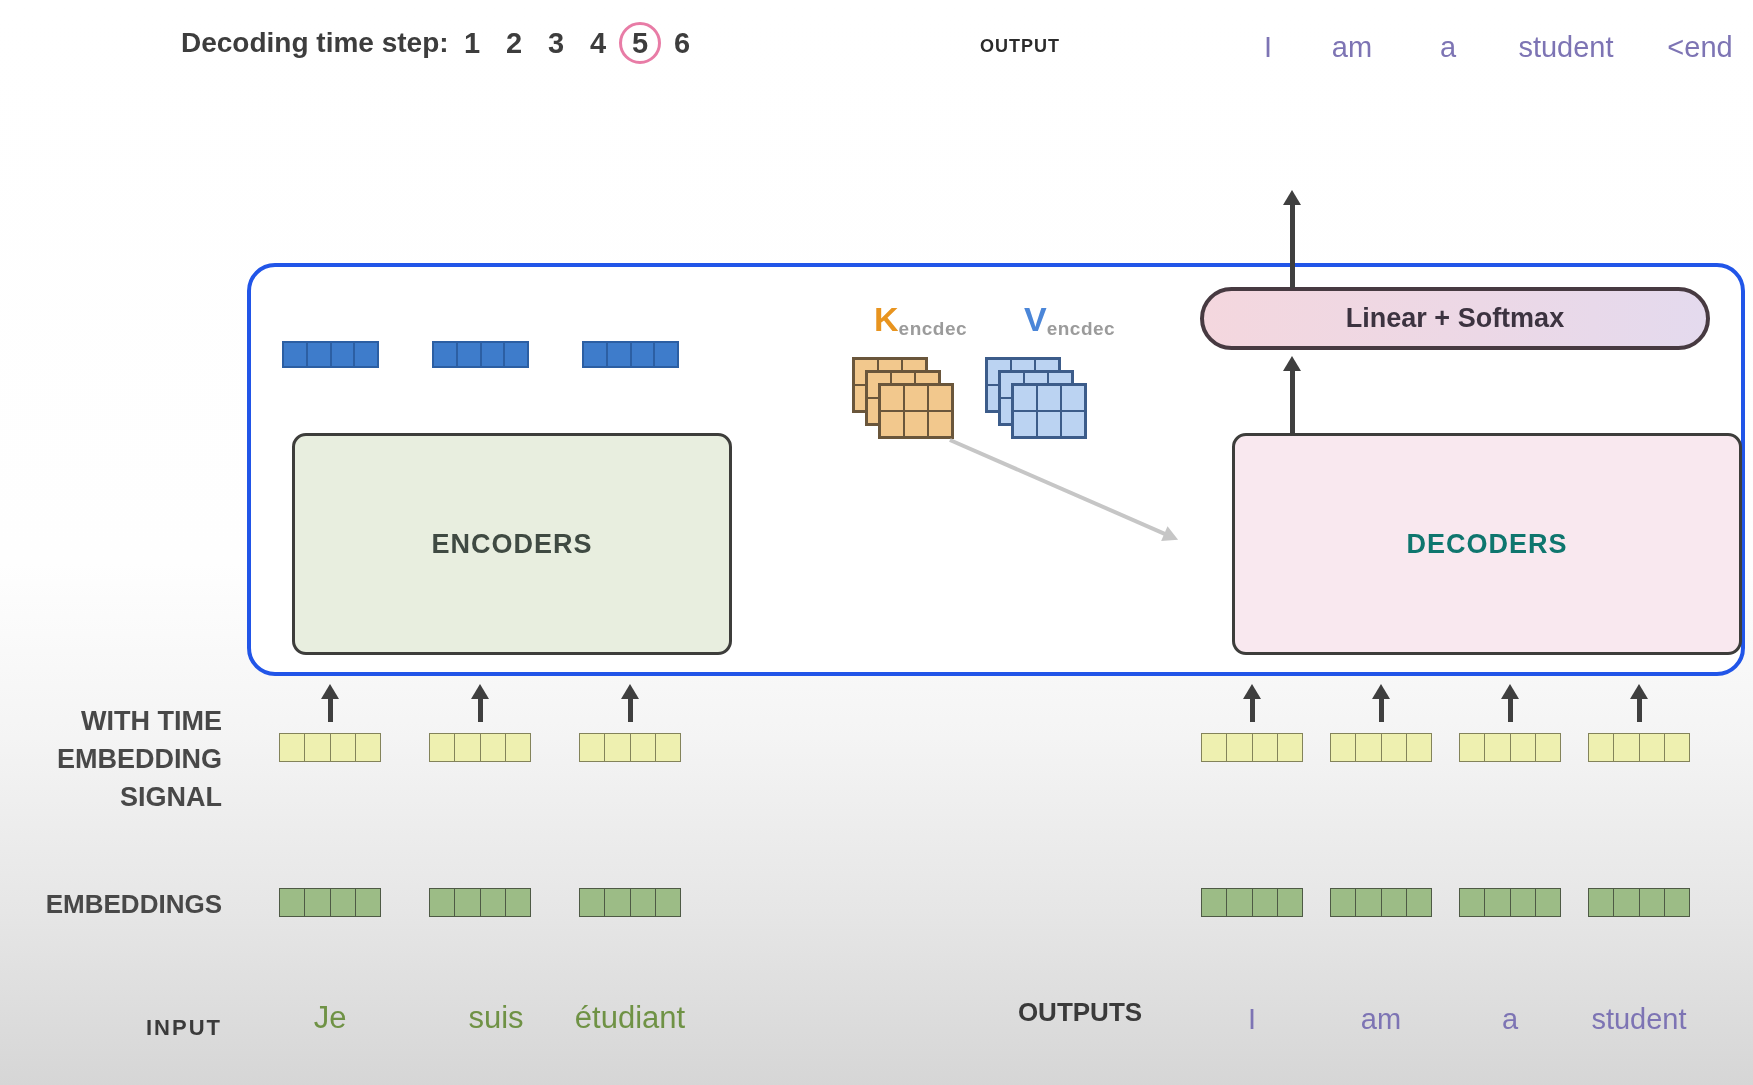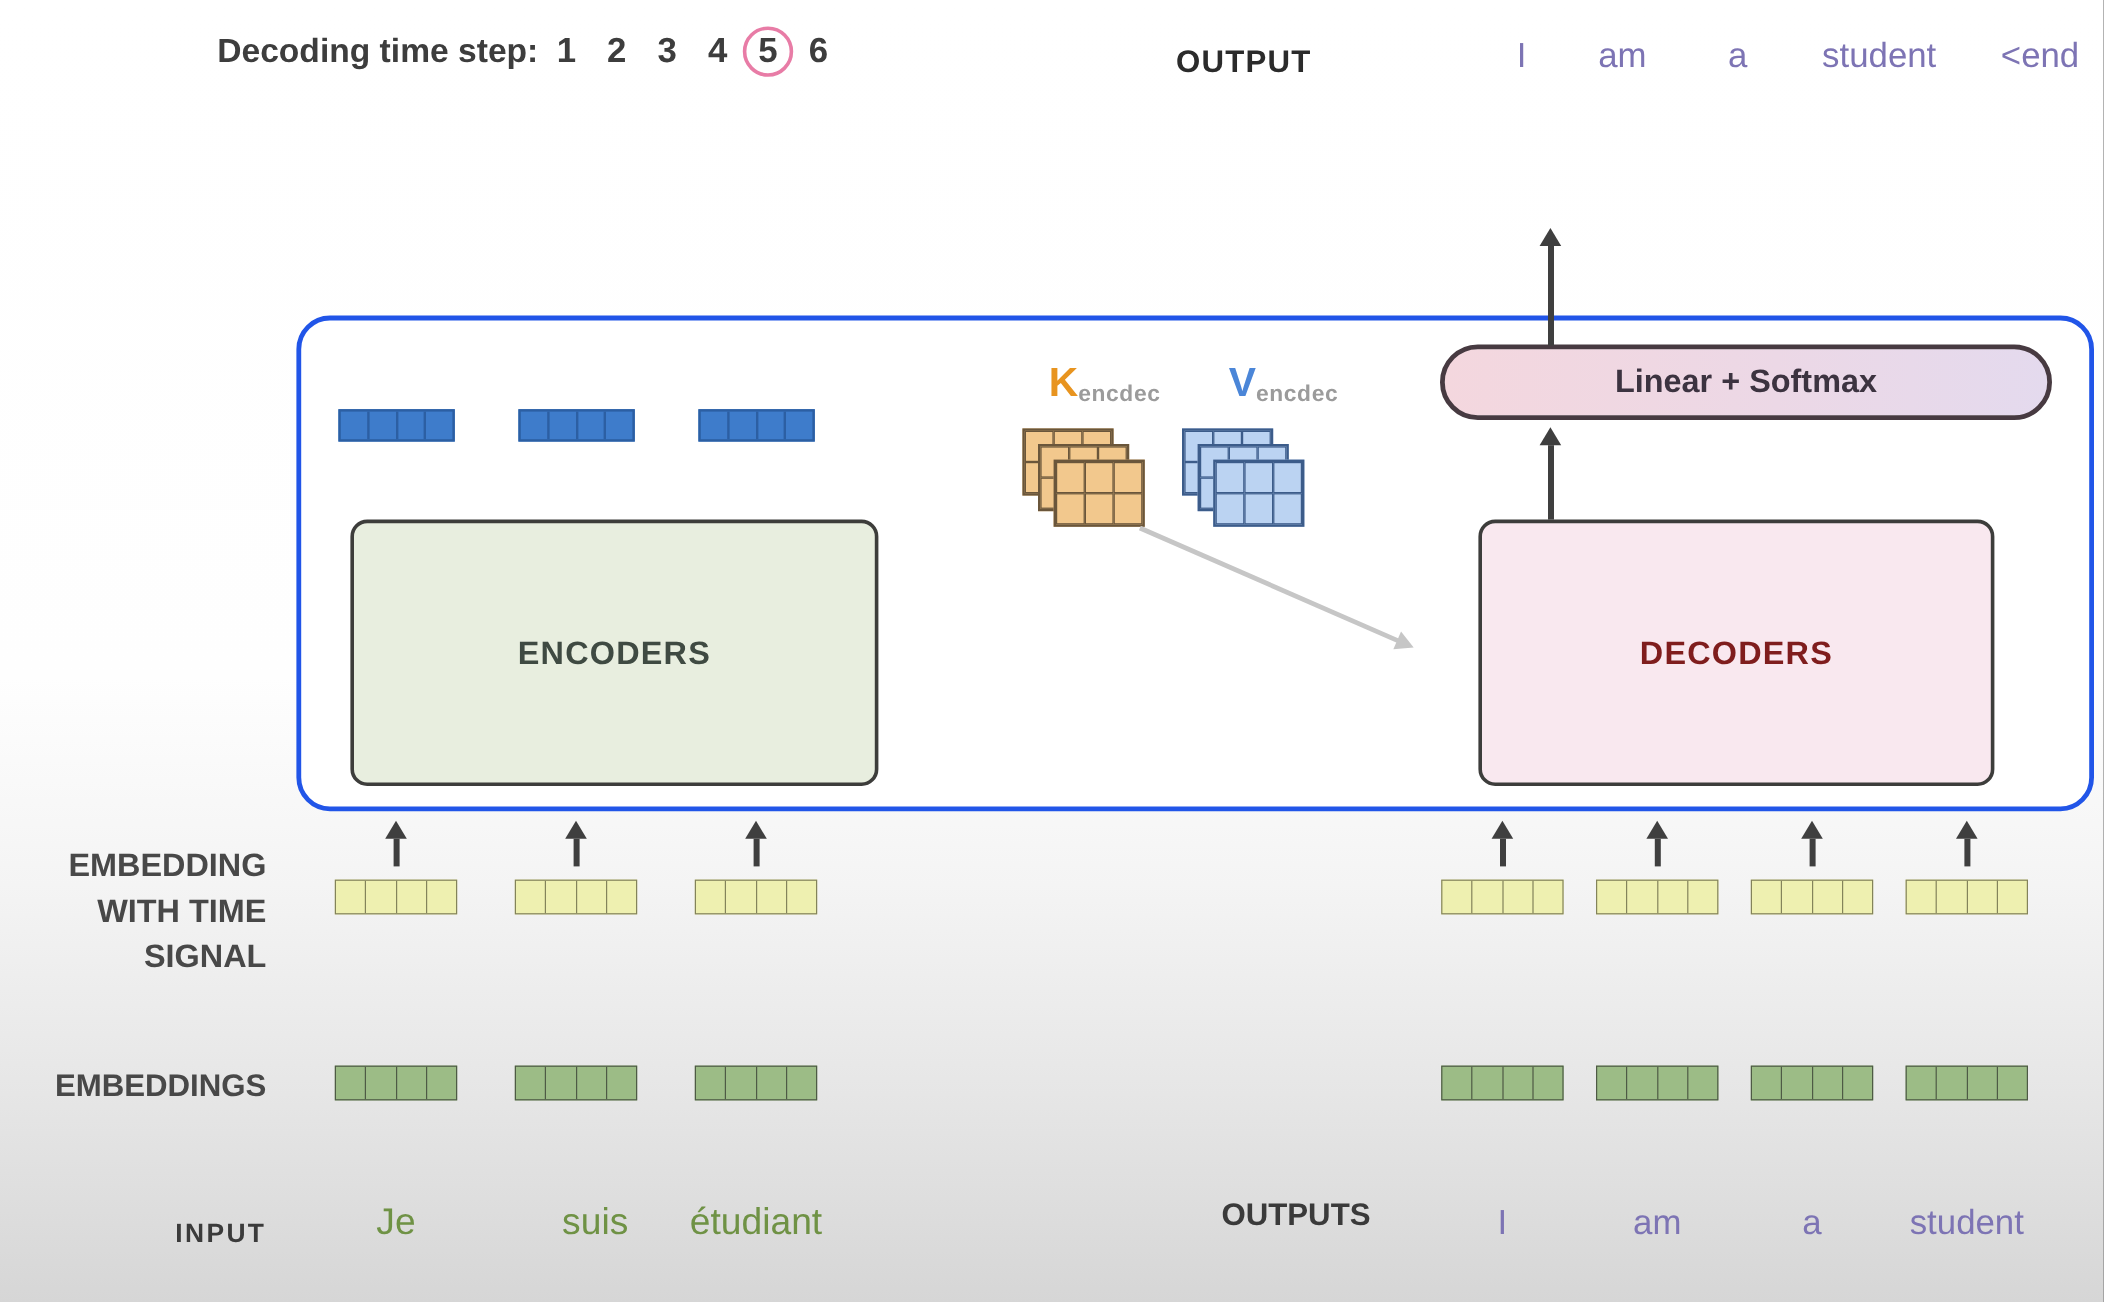--- a/index.html
+++ b/index.html
@@ -8,41 +8,41 @@
     font-family:"Liberation Sans",sans-serif;
     background:linear-gradient(180deg,#ffffff 0%,#fefefe 52%,#f4f4f4 68%,#e6e6e6 84%,#d6d6d6 100%);
   }
   .abs{position:absolute;}
   
   .decoding-label{left:181px;top:27px;font-size:28px;font-weight:700;color:#3d3d3d;}
   .step{top:27px;font-size:29px;font-weight:700;color:#3d3d3d;transform:translateX(-50%);}
   .step-ring{left:619px;top:22px;width:42px;height:42px;border:3.5px solid #e87ca6;border-radius:50%;
              display:flex;align-items:center;justify-content:center;box-sizing:border-box;}
   .step-ring .step{position:static;transform:none;}
-  .output-label{left:980px;top:36px;font-size:26px;font-weight:700;letter-spacing:1px;color:#2b2b2b;}
+  .output-label{left:980px;top:36px;font-size:18px;font-weight:700;letter-spacing:1px;color:#2b2b2b;}
   .out-token{top:31px;font-size:29px;color:#7d74b4;transform:translateX(-50%);white-space:nowrap;}
   
   .frame{left:247px;top:263px;width:1498px;height:413px;border:4px solid #2155e8;border-radius:28px;
          background:#ffffff;box-sizing:border-box;}
   
   .vec{display:flex;box-sizing:border-box;}
   .vec i{flex:1;display:block;}
   .vec.blue{width:97px;height:27px;border:2px solid #2c5fa3;background:#3e7ccb;}
   .vec.blue i{border-left:2px solid #2c5fa3;}
   .vec.yellow{width:102px;height:29px;border:1.5px solid #83835a;background:#eef0b0;}
   .vec.yellow i{border-left:1.5px solid #83835a;}
   .vec.green{width:102px;height:29px;border:1.5px solid #4e5a45;background:#9cbc86;}
   .vec.green i{border-left:1.5px solid #4e5a45;}
   .vec i:first-child{border-left:none !important;}
   
   .bigbox{border:3.5px solid #3d3d3b;border-radius:14px;box-sizing:border-box;
           display:flex;align-items:center;justify-content:center;
           font-size:27px;font-weight:700;letter-spacing:1px;margin-left:32px;}
   .encoders{left:260px;top:433px;width:440px;height:222px;background:#e8eedf;color:#3f4a42;}
-  .decoders{left:1200px;top:433px;width:430px;height:222px;background:#f9e8ef;color:#7f1d1d;}
+  .decoders{left:1200px;top:433px;width:510px;height:222px;background:#f9e8ef;color:#0f766e;}
   .pill{left:1200px;top:287px;width:510px;height:63px;border:4px solid #473a41;border-radius:34px;
         background:linear-gradient(90deg,#f4d7de 0%,#ecd8e6 55%,#e4daee 100%);
         display:flex;align-items:center;justify-content:center;
         font-size:27px;font-weight:700;color:#3c3340;box-sizing:border-box;}
   
   .kv{white-space:nowrap;margin-left:29px;}
   .kv .big{font-size:34px;font-weight:800;}
   .kv .sub{font-size:19px;font-weight:700;color:#9b9b9b;vertical-align:-4px;letter-spacing:0.5px;}
   .kv.k .big{color:#e8941f;}
   .kv.v .big{color:#4b86d8;}
@@ -309,22 +309,22 @@
       <i></i>
     </div>
   <div class="abs vec green" style="left:1588px;top:888px">
       <i></i>
       <i></i>
       <i></i>
       <i></i>
     </div>
 
   <div class="abs side-label emb-time">
+    <span style="display:block">WITH TIME</span>
     <span style="display:block">EMBEDDING</span>
-    <span style="display:block">WITH TIME</span>
     <span style="display:block">SIGNAL</span>
   </div>
   <div class="abs side-label embeddings">EMBEDDINGS</div>
   <div class="abs side-label input-label">INPUT</div>
 
   <span class="abs in-token" style="left:330px">Je</span>
   <span class="abs in-token" style="left:496px">suis</span>
   <span class="abs in-token" style="left:630px">étudiant</span>
 
   <div class="abs prev-out">

